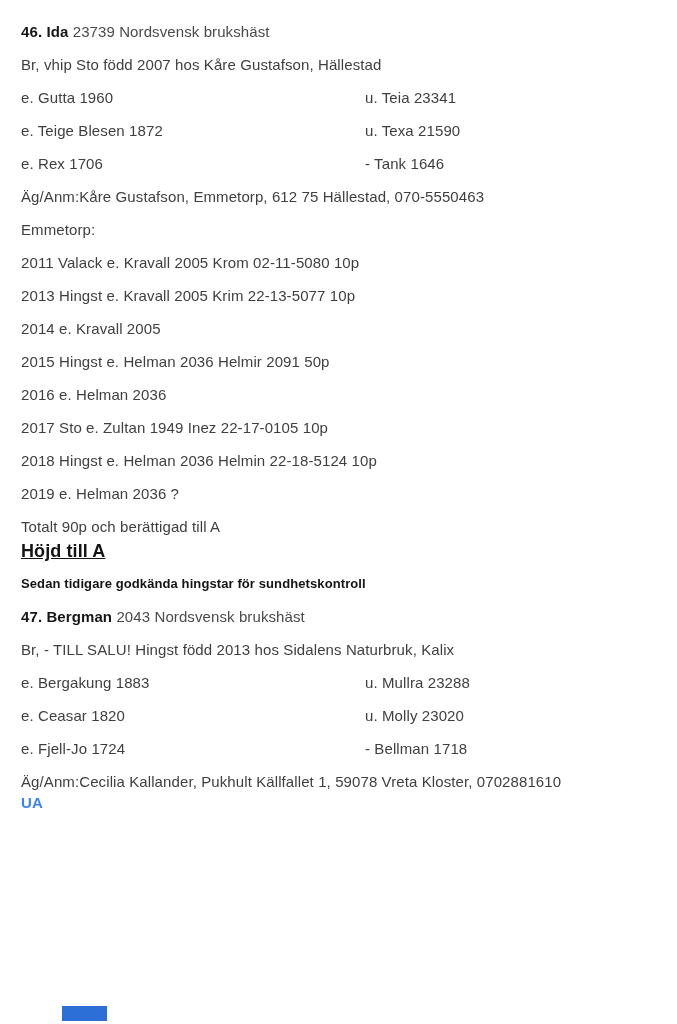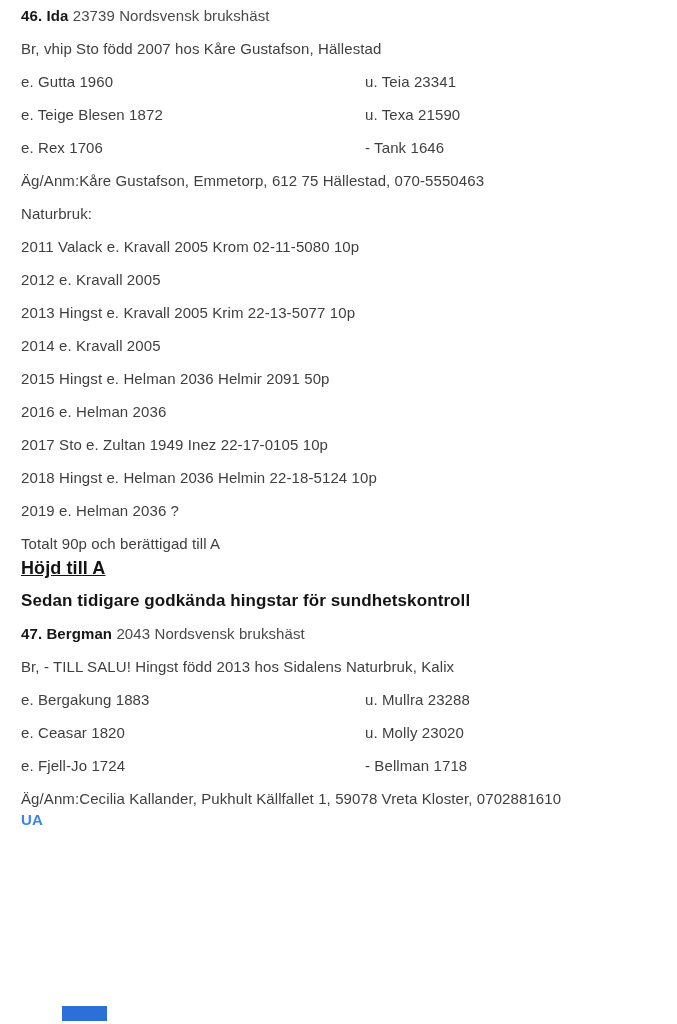--- a/index.html
+++ b/index.html
@@ -6,21 +6,21 @@
   body {
     width: 677px; height: 1024px;
     background: #ffffff;
     font-family: "Liberation Sans", sans-serif;
     color: #3f3f3f;
     position: relative;
     overflow: hidden;
   }
   .doc {
     position: absolute;
-    left: 21px; top: 6px; right: 18px;
+    left: 21px; top: 22px; right: 18px;
     font-size: 15px;
     letter-spacing: 0.1px;
   }
   .line {
     line-height: 20px;
     margin: 0 0 13px 0;
     white-space: nowrap;
   }
   .bold { font-weight: bold; color: #161616; }
   .entry-title .rest { font-weight: normal; color: #4a4a4a; }
@@ -28,21 +28,21 @@
   .ped-row .sire { width: 344px; flex: 0 0 344px; }
   .total-line { margin-bottom: 3px; }
   .verdict-a {
     font-weight: bold; color: #141414;
     font-size: 18px; line-height: 22px;
     margin: 0 0 12px 0;
     text-decoration: underline;
   }
   .section-heading {
     font-weight: bold; color: #141414;
-    font-size: 17px; line-height: 20px;
+    font-size: 13px; line-height: 20px;
     margin: 0 0 13px 0;
   }
   .owner-line { margin-bottom: 1px; }
   .verdict-ua {
     font-weight: bold; color: #3b82f6;
     line-height: 20px; margin: 0;
   }
   .marker {
     position: absolute;
     left: 62px; top: 1006px;
@@ -66,24 +66,23 @@
     <span class="sire">e. Teige Blesen 1872</span>
     <span class="dam">u. Texa 21590</span>
   </div>
   <div class="line ped-row">
     <span class="sire">e. Rex 1706</span>
     <span class="dam">- Tank 1646</span>
   </div>
 
   <p class="line">Äg/Anm:Kåre Gustafson, Emmetorp, 612 75 Hällestad, 070-5550463</p>
 
-  <p class="line">Naturbruk:</p>
+  <p class="line">Emmetorp:</p>
 
   <p class="line">2011 Valack e. Kravall 2005 Krom 02-11-5080 10p</p>
-  <p class="line">2012 e. Kravall 2005</p>
   <p class="line">2013 Hingst e. Kravall 2005 Krim 22-13-5077 10p</p>
   <p class="line">2014 e. Kravall 2005</p>
   <p class="line">2015 Hingst e. Helman 2036 Helmir 2091 50p</p>
   <p class="line">2016 e. Helman 2036</p>
   <p class="line">2017 Sto e. Zultan 1949 Inez 22-17-0105 10p</p>
   <p class="line">2018 Hingst e. Helman 2036 Helmin 22-18-5124 10p</p>
   <p class="line">2019 e. Helman 2036 ?</p>
 
   <p class="line total-line">Totalt 90p och berättigad till A</p>
 

